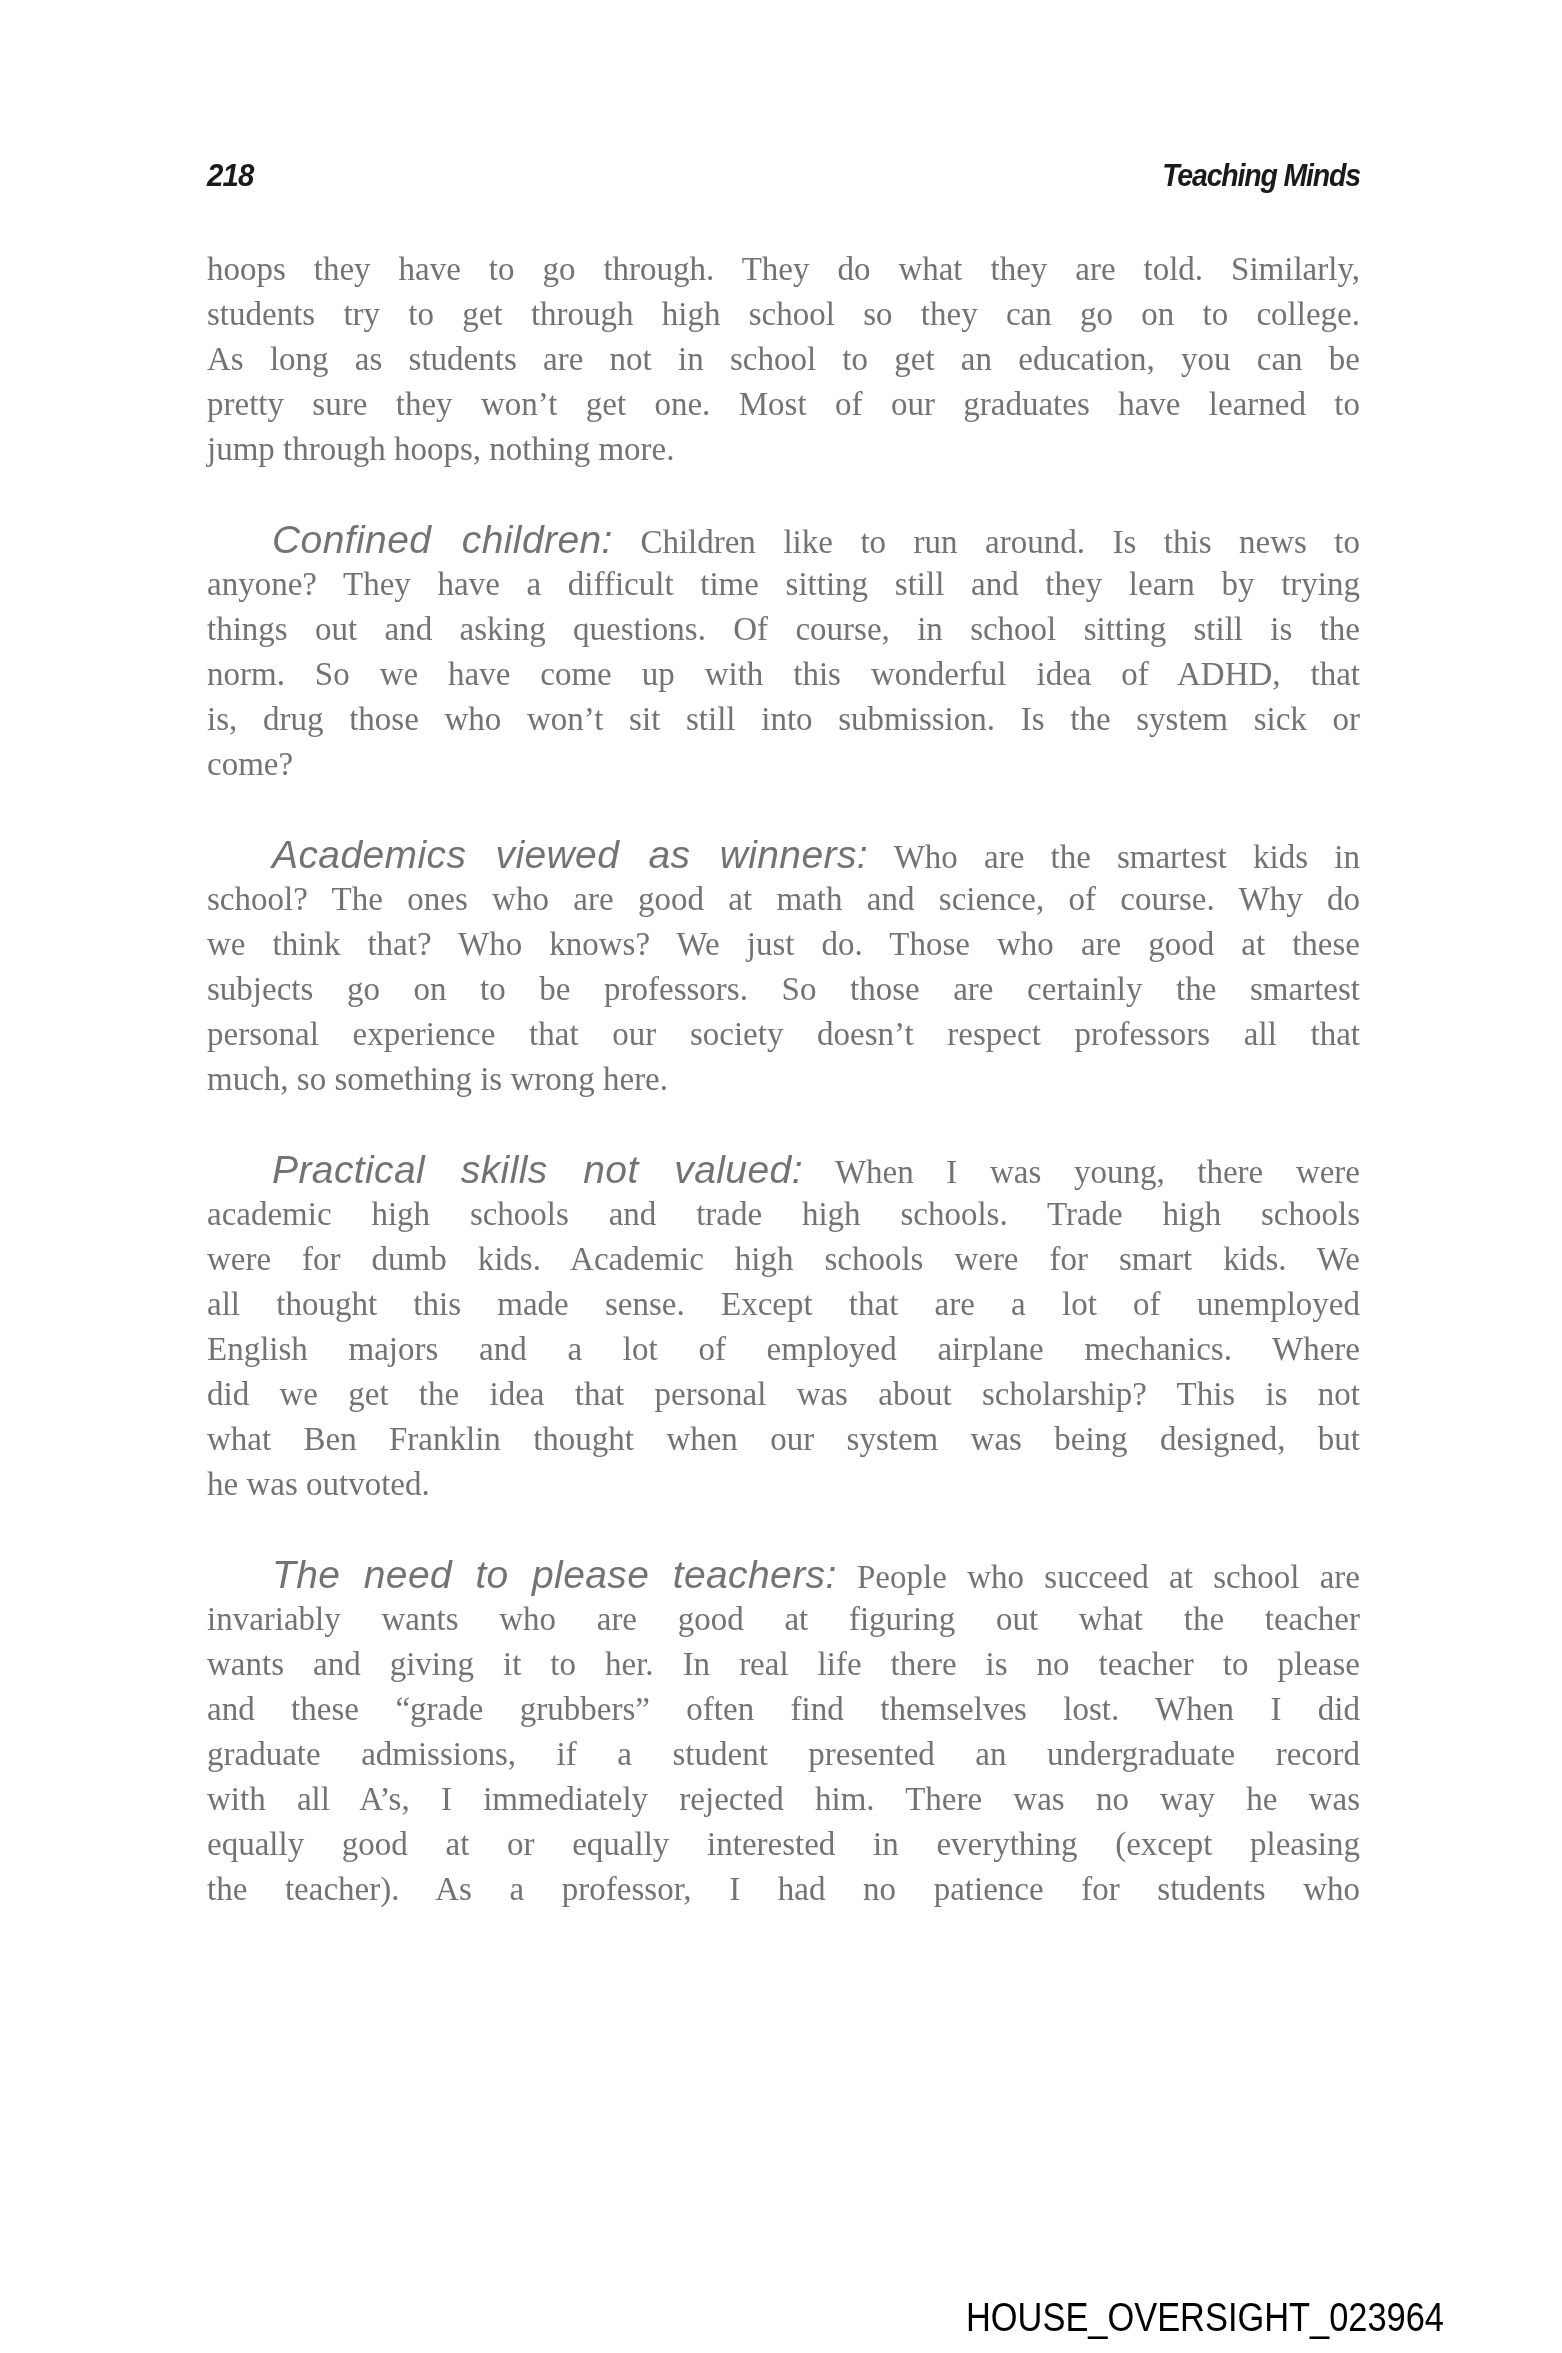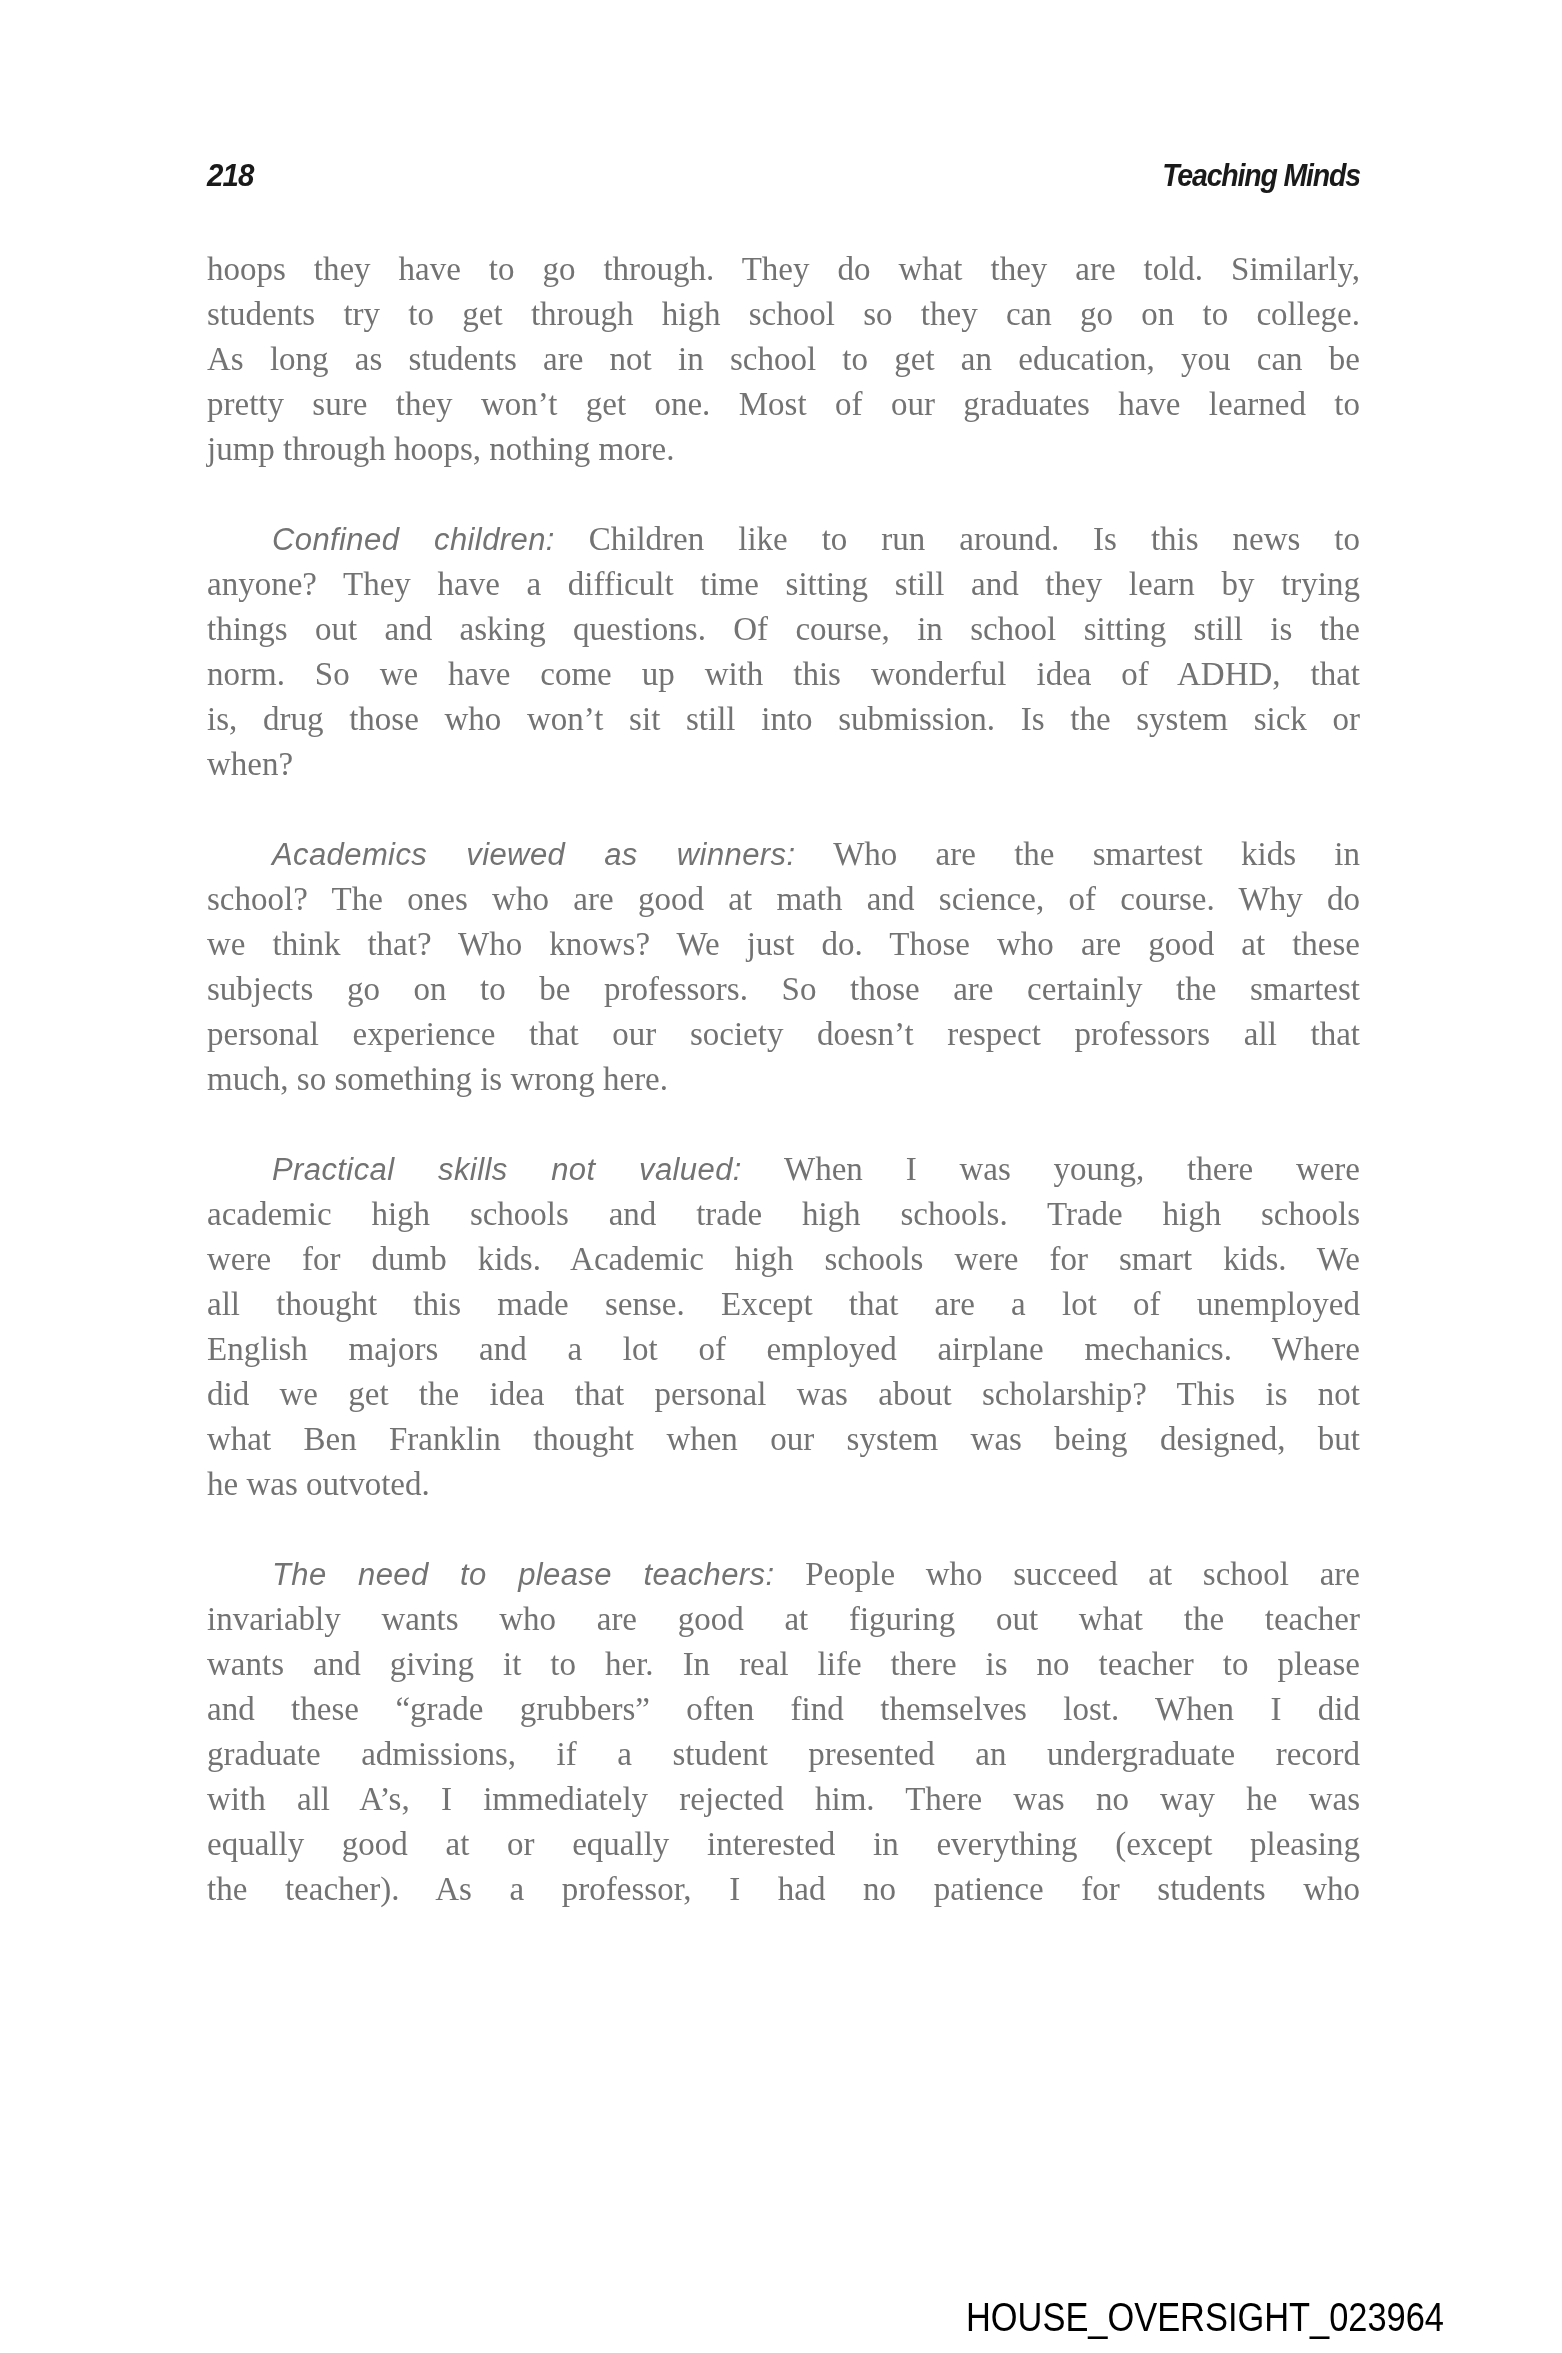--- a/index.html
+++ b/index.html
@@ -7,21 +7,21 @@
   .header { position: absolute; left: 207px; top: 158px; width: 1153px; height: 37px; }
   .page-number { position: absolute; left: 0; top: 0; font-family: "Liberation Sans", sans-serif; font-weight: bold; font-style: italic; font-size: 31px; letter-spacing: -0.9px; transform: scaleX(0.95); transform-origin: left; }
   .running-title { position: absolute; right: 0; top: 0; font-family: "Liberation Sans", sans-serif; font-weight: bold; font-style: italic; font-size: 31px; letter-spacing: -1.3px; transform: scaleX(0.92); transform-origin: right; }
   .body-text { position: absolute; left: 207px; top: 247px; width: 1153px; font-family: "Liberation Serif", serif; font-size: 33px; line-height: 45px; color: #737373; }
   .para { margin: 0 0 45px 0; }
   .line { display: block; text-align: justify; text-align-last: justify; white-space: nowrap; height: 45px; }
   .line.last { text-align: right; text-align-last: left; }
   .line.last.continued { text-align: justify; text-align-last: justify; }
   .line .inner { display: inline-block; width: 100%; white-space: normal; text-align: inherit; text-align-last: inherit; }
   .indent { padding-left: 65px; box-sizing: border-box; }
-  .runin { font-family: "Liberation Sans", sans-serif; font-style: italic; font-size: 31px; letter-spacing: 0.4px; margin-top: 14px; }
+  .runin { font-family: "Liberation Sans", sans-serif; font-style: italic; font-size: 39px; letter-spacing: 0.4px; margin-top: 14px; }
   .footer-stamp { position: absolute; left: 966px; top: 2295px; font-family: "Liberation Sans", sans-serif; font-size: 40px; color: #000; transform: scaleX(0.86); transform-origin: left; white-space: nowrap; }
 </style>
 </head>
 <body>
 
 <div class="header">
   <span class="page-number">218</span>
   <span class="running-title">Teaching Minds</span>
 </div>
 
@@ -34,21 +34,21 @@
     <span class="line"><span class="inner">pretty sure they won’t get one. Most of our graduates have learned to</span></span>
     <span class="line last"><span class="inner">jump through hoops, nothing more.</span></span>
   </div>
 
   <div class="para">
     <span class="line indent"><span class="inner"><span class="runin">Confined children:</span> <span>Children like to run around. Is this news to</span></span></span>
     <span class="line"><span class="inner">anyone? They have a difficult time sitting still and they learn by trying</span></span>
     <span class="line"><span class="inner">things out and asking questions. Of course, in school sitting still is the</span></span>
     <span class="line"><span class="inner">norm. So we have come up with this wonderful idea of ADHD, that</span></span>
     <span class="line"><span class="inner">is, drug those who won’t sit still into submission. Is the system sick or</span></span>
-    <span class="line last"><span class="inner">when?</span></span>
+    <span class="line last"><span class="inner">come?</span></span>
   </div>
 
   <div class="para">
     <span class="line indent"><span class="inner"><span class="runin">Academics viewed as winners:</span> <span>Who are the smartest kids in</span></span></span>
     <span class="line"><span class="inner">school? The ones who are good at math and science, of course. Why do</span></span>
     <span class="line"><span class="inner">we think that? Who knows? We just do. Those who are good at these</span></span>
     <span class="line"><span class="inner">subjects go on to be professors. So those are certainly the smartest</span></span>
     <span class="line"><span class="inner">personal experience that our society doesn’t respect professors all that</span></span>
     <span class="line last"><span class="inner">much, so something is wrong here.</span></span>
   </div>

